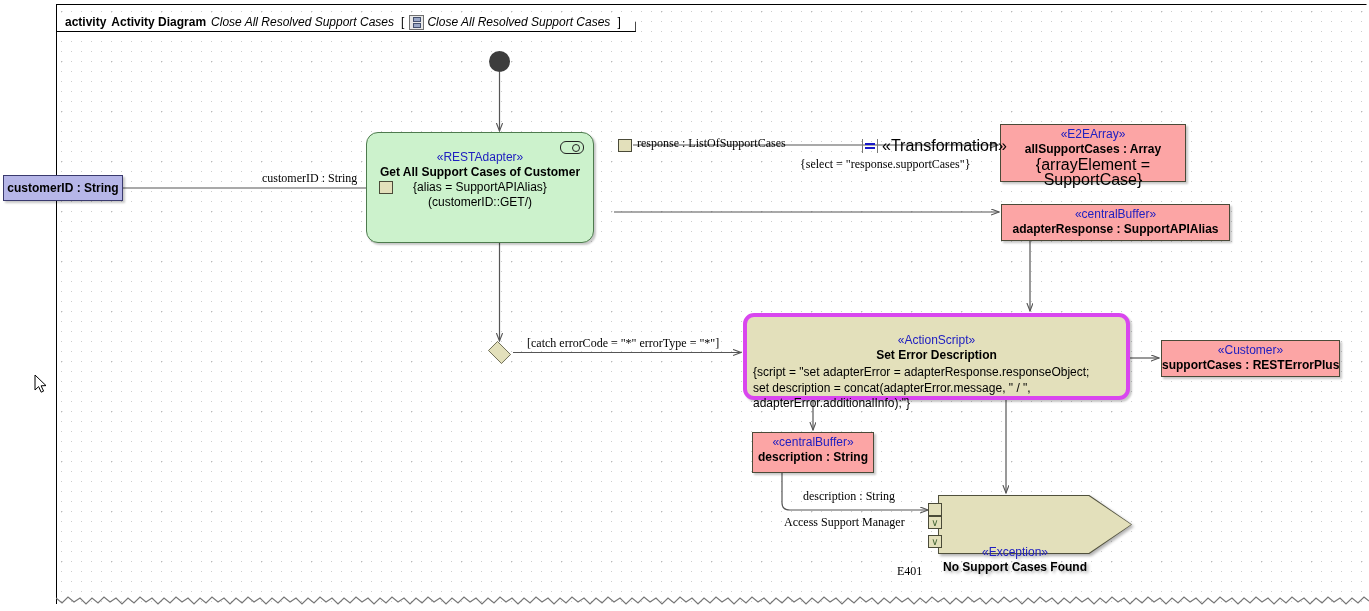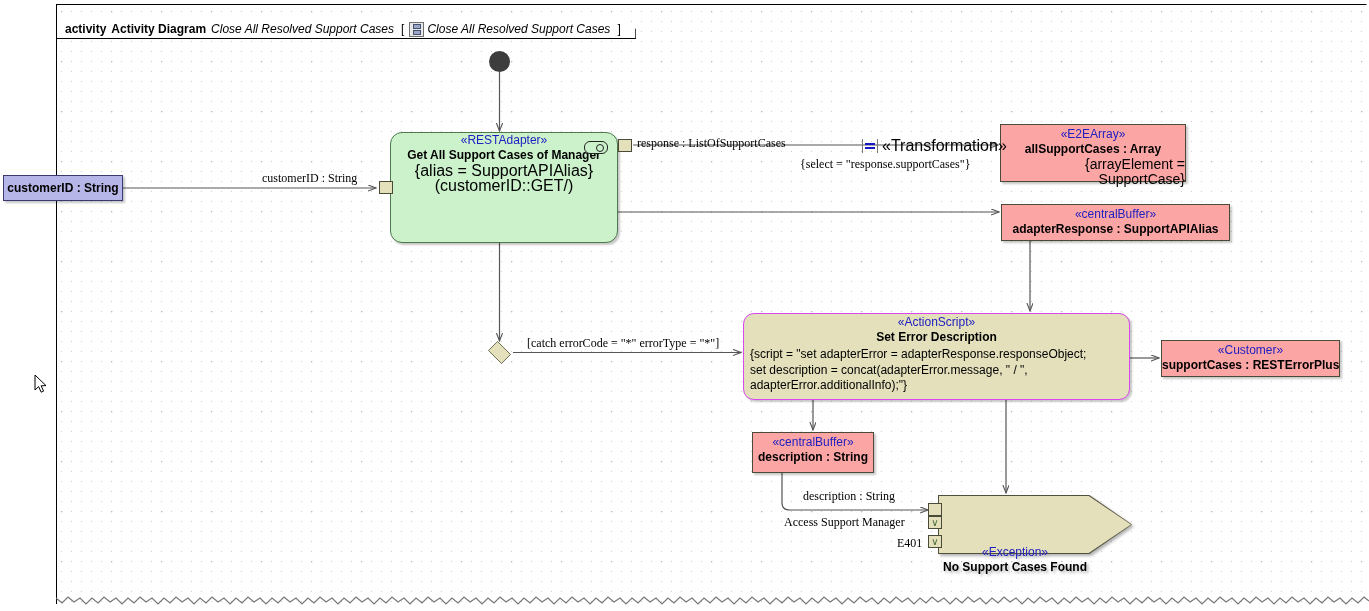--- a/index.html
+++ b/index.html
@@ -42,21 +42,21 @@
     width: 1313px;
     height: 15px;
     overflow: hidden;
   }
   #torn-bottom svg { display:block; }
 
   
   #frame-tab {
     position: absolute;
     left: 57px;
-    top: 20px;
+    top: 13px;
     height: 19px;
     border: 1px solid #000;
     border-top: none;
     border-left: none;
     background: #ffffff;
     padding: 0 12px 0 8px;
     display: flex;
     align-items: center;
     font-size: 12px;
     color: #000;
@@ -109,33 +109,33 @@
     white-space: nowrap;
   }
   .nname {
     font-weight: bold;
     font-size: 12px;
     text-align: center;
     line-height: 15px;
     white-space: nowrap;
   }
   .nbody {
-    font-size: 16px;
+    font-size: 12px;
     line-height: 15px;
     text-align: center;
   }
 
   
   #act-rest {
-    left: 390px; top: 132px; width: 228px; height: 111px;
+    left: 366px; top: 132px; width: 228px; height: 111px;
     background: #ccf2cc;
     border: 1px solid #4d7a4d;
     border-radius: 12px;
     box-shadow: 2px 2px 2px rgba(0,0,0,0.22);
-    padding-top: 0;
+    padding-top: 17px;
   }
   #act-rest .nbody { padding: 0 6px; }
   .socket-icon {
     position: absolute;
     right: 9px; top: 8px;
     width: 22px; height: 11px;
     border: 1px solid #222;
     border-radius: 6px;
     background: #ccf2cc;
   }
@@ -146,45 +146,45 @@
     width: 6px; height: 6px;
     border-radius: 50%;
     background: #ccf2cc;
     border: 1px solid #222;
   }
 
   
   #act-script {
     left: 743px; top: 313px; width: 387px; height: 87px;
     background: #e3e0bb;
-    border: 1px solid #d946ef;
+    border: 4px solid #d946ef;
     border-radius: 11px;
     box-shadow: 2px 2px 2px rgba(0,0,0,0.22);
-    padding-top: 1px;
+    padding-top: 16px;
   }
   #act-script .script {
     font-size: 12px;
     line-height: 15.5px;
     text-align: left;
     padding: 2px 6px 0 6px;
     white-space: pre-line;
   }
 
   
   .objnode {
     background: #fca5a5;
     border: 1px solid #4a4a38;
     box-shadow: 2px 2px 2px rgba(0,0,0,0.22);
     padding-top: 2px;
   }
   #obj-array  { left: 1000px; top: 124px; width: 186px; height: 58px; }
   #obj-buffer { left: 1001px; top: 204px; width: 229px; height: 37px; }
   #obj-resterr{ left: 1161px; top: 340px; width: 179px; height: 37px; }
   #obj-desc   { left: 752px; top: 432px; width: 122px; height: 41px; }
-  .objnode .nbody { font-size: 14px; text-align: right; }
+  .objnode .nbody { font-size: 16px; }
 
   
   #param-customerid {
     left: 3px; top: 175px; width: 120px; height: 26px;
     background: #b6b6e8;
     border: 1px solid #3a3a6e;
     box-shadow: 2px 2px 2px rgba(0,0,0,0.22);
     display: flex; align-items: center; justify-content: center;
   }
 
@@ -349,21 +349,21 @@
   </svg>
 
   <div id="initial-node"></div>
 
   <div class="node" id="param-customerid">
     <span class="nname">customerID : String</span>
   </div>
 
   <div class="node" id="act-rest">
     <div class="stereo">«RESTAdapter»</div>
-    <div class="nname">Get All Support Cases of Manager</div>
+    <div class="nname">Get All Support Cases of Customer</div>
     <div class="nbody">{alias = SupportAPIAlias}</div>
     <div class="nbody">(customerID::GET/)</div>
     <span class="socket-icon"></span>
   </div>
 
   <div class="pin" style="left:379px; top:181px;"></div>
   <div class="pin" style="left:618px; top:139px;"></div>
 
   <div class="node objnode" id="obj-array">
     <div class="stereo">«E2EArray»</div>
@@ -422,21 +422,21 @@
     <span class="eqbox"></span>
     <span class="st">«Transformation»</span>
   </div>
   <div class="elabel" style="left:800px; top:157px;">{select = "response.supportCases"}</div>
 
   <div class="elabel" style="left:527px; top:336px;">[catch errorCode = "*" errorType = "*"]</div>
 
   <div class="elabel" style="left:803px; top:489px;">description : String</div>
 
   <div class="elabel" style="left:784px; top:515px;">Access Support Manager</div>
-  <div class="elabel" style="left:897px; top:536px;">E401</div>
+  <div class="elabel" style="left:897px; top:564px;">E401</div>
 
   <div id="cursor">
     <svg width="14" height="20" viewBox="0 0 14 20" xmlns="http://www.w3.org/2000/svg">
       <path d="M1,1 L1,16 L4.6,12.6 L7.2,18.2 L9.6,17.1 L7.1,11.8 L12,11.6 Z" fill="#ffffff" stroke="#000000" stroke-width="1"></path>
     </svg>
   </div>
 
 </div>
 
 </body></html>

